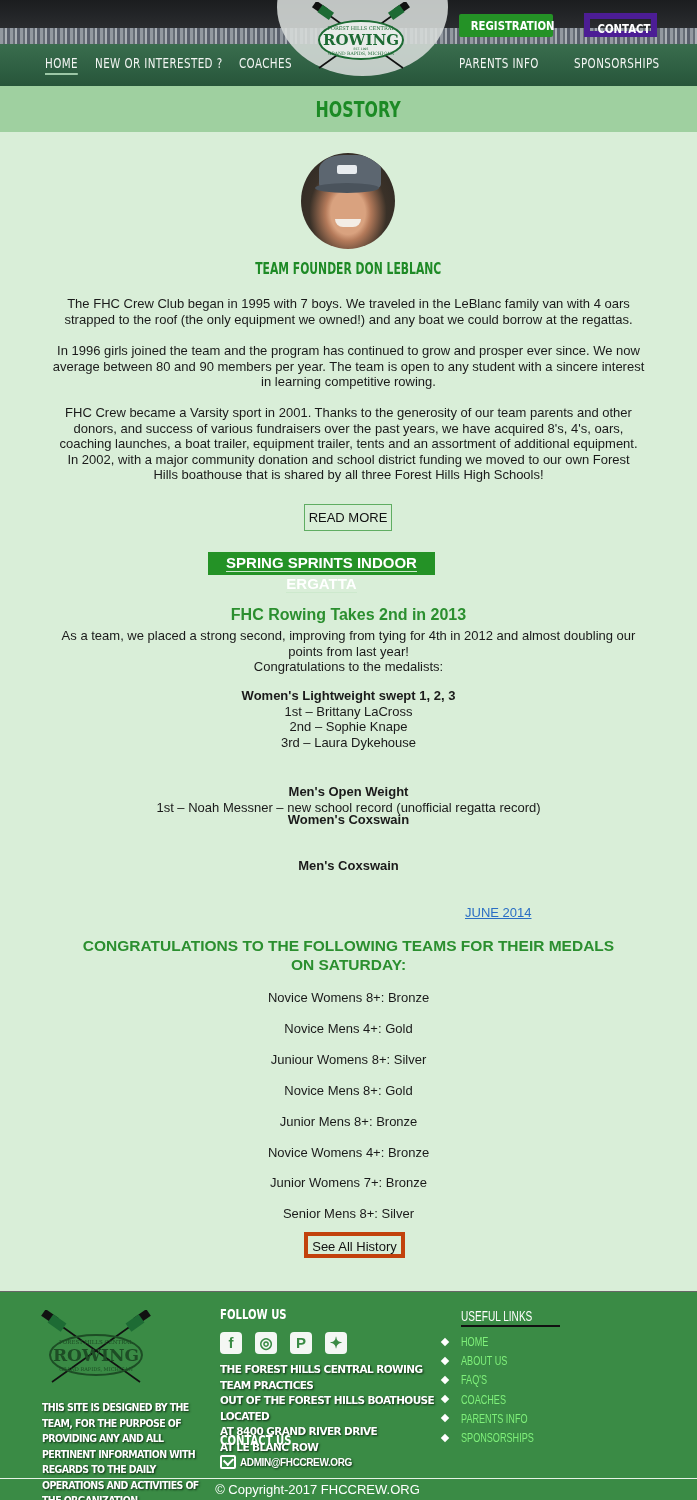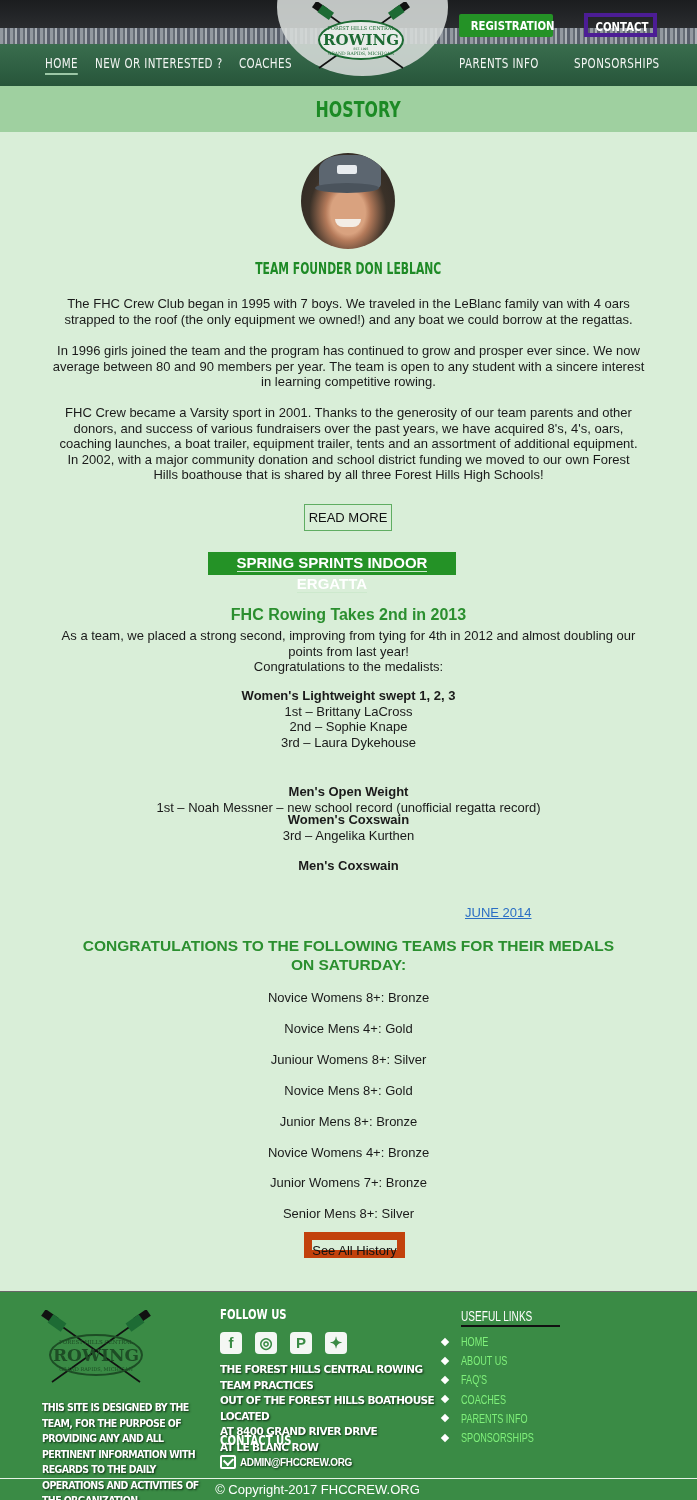--- a/index.html
+++ b/index.html
@@ -49,21 +49,21 @@
   }
   .nav-item.active { border-bottom: 2px solid #9cc7a6; padding-bottom: 2px; }
   .btn-registration {
     position: absolute; left: 459px; top: 14px; width: 94px; height: 23px;
     background: #249226; color: #fff; border-radius: 2px;
     font-size: 13px; font-weight: bold; text-align: center; line-height: 23px;
     font-family: "DejaVu Sans", sans-serif;
   }
   .btn-contact {
     position: absolute; left: 584px; top: 13px; width: 73px; height: 24px;
-    border: 4px solid #4c1d95; color: #fff;
+    border: 6px solid #4c1d95; color: #fff;
     font-size: 13px; font-weight: bold; text-align: center; line-height: 20px;
     font-family: "DejaVu Sans", sans-serif;
   }
   .btn-inner { display: inline-block; transform: scaleX(.78); }
 
   
   .title-bar {
     position: absolute; left: 0; top: 86px; width: 697px; height: 46px;
     background: #9fd0a0;
     text-align: center;
@@ -108,21 +108,21 @@
   .para {
     position: absolute; left: 52px; width: 593px; text-align: center;
     font-size: 13px; line-height: 15.5px; color: #1a1a1a;
   }
   .read-more {
     position: absolute; left: 304px; top: 372px; width: 88px; height: 27px;
     border: 1px solid #5fad62; background: transparent;
     font-size: 13px; line-height: 25px; text-align: center; color: #111;
   }
   .sprints {
-    position: absolute; left: 208px; top: 420px; width: 248px; height: 23px;
+    position: absolute; left: 208px; top: 420px; width: 227px; height: 23px;
     background: #249226; color: #fff; font-weight: bold;
     font-size: 15px; line-height: 21px; text-align: center;
   }
   .sprints span { border-bottom: 1px solid #cde9cd; }
   .subhead {
     position: absolute; left: 0; top: 462px; width: 697px; text-align: center;
     color: #2b8f2f; font-weight: bold; font-size: 16px; margin-top: 12px;
   }
   .block {
     position: absolute; left: 0; width: 697px; text-align: center;
@@ -136,21 +136,21 @@
   .congrats {
     position: absolute; left: 70px; top: 804px; width: 557px; text-align: center;
     color: #2b8f2f; font-weight: bold; font-size: 15.5px; line-height: 19px;
   }
   .medal {
     position: absolute; left: 0; width: 697px; text-align: center;
     font-size: 13px; color: #1a1a1a;
   }
   .see-all {
     position: absolute; left: 304px; top: 1100px; width: 101px; height: 26px;
-    border: 8px solid #c2410c; background: transparent;
+    border: 4px solid #c2410c; background: transparent;
     font-size: 13px; line-height: 22px; text-align: center; color: #111;
   }
 
   
   .footer {
     position: absolute; left: 0; top: 1291px; width: 697px; height: 209px;
     background: #3a8b45;
     border-top: 1px solid #666;
   }
   .f-logo { position: absolute; left: 40px; top: 18px; width: 112px; height: 75px; }
@@ -282,21 +282,20 @@
     <div>1st – Brittany LaCross</div>
     <div>2nd – Sophie Knape</div>
     <div>3rd – Laura Dykehouse</div>
   </div>
   <div class="block" style="top:652px">
     <b>Men's Open Weight</b>
     <div>1st – Noah Messner – new school record (unofficial regatta record)</div>
   </div>
   <div class="block" style="top:680px">
     <b>Women's Coxswain</b>
-    <div>3rd – Angelika Kurthen</div>
   </div>
   <div class="block" style="top:726px">
     <b>Men's Coxswain</b>
   </div>
 
   <a class="june">JUNE 2014</a>
 
   <h2 class="congrats">CONGRATULATIONS TO THE FOLLOWING TEAMS FOR THEIR MEDALS ON SATURDAY:</h2>
 
   <div class="medal" style="top:858px">Novice Womens 8+:  Bronze</div>

